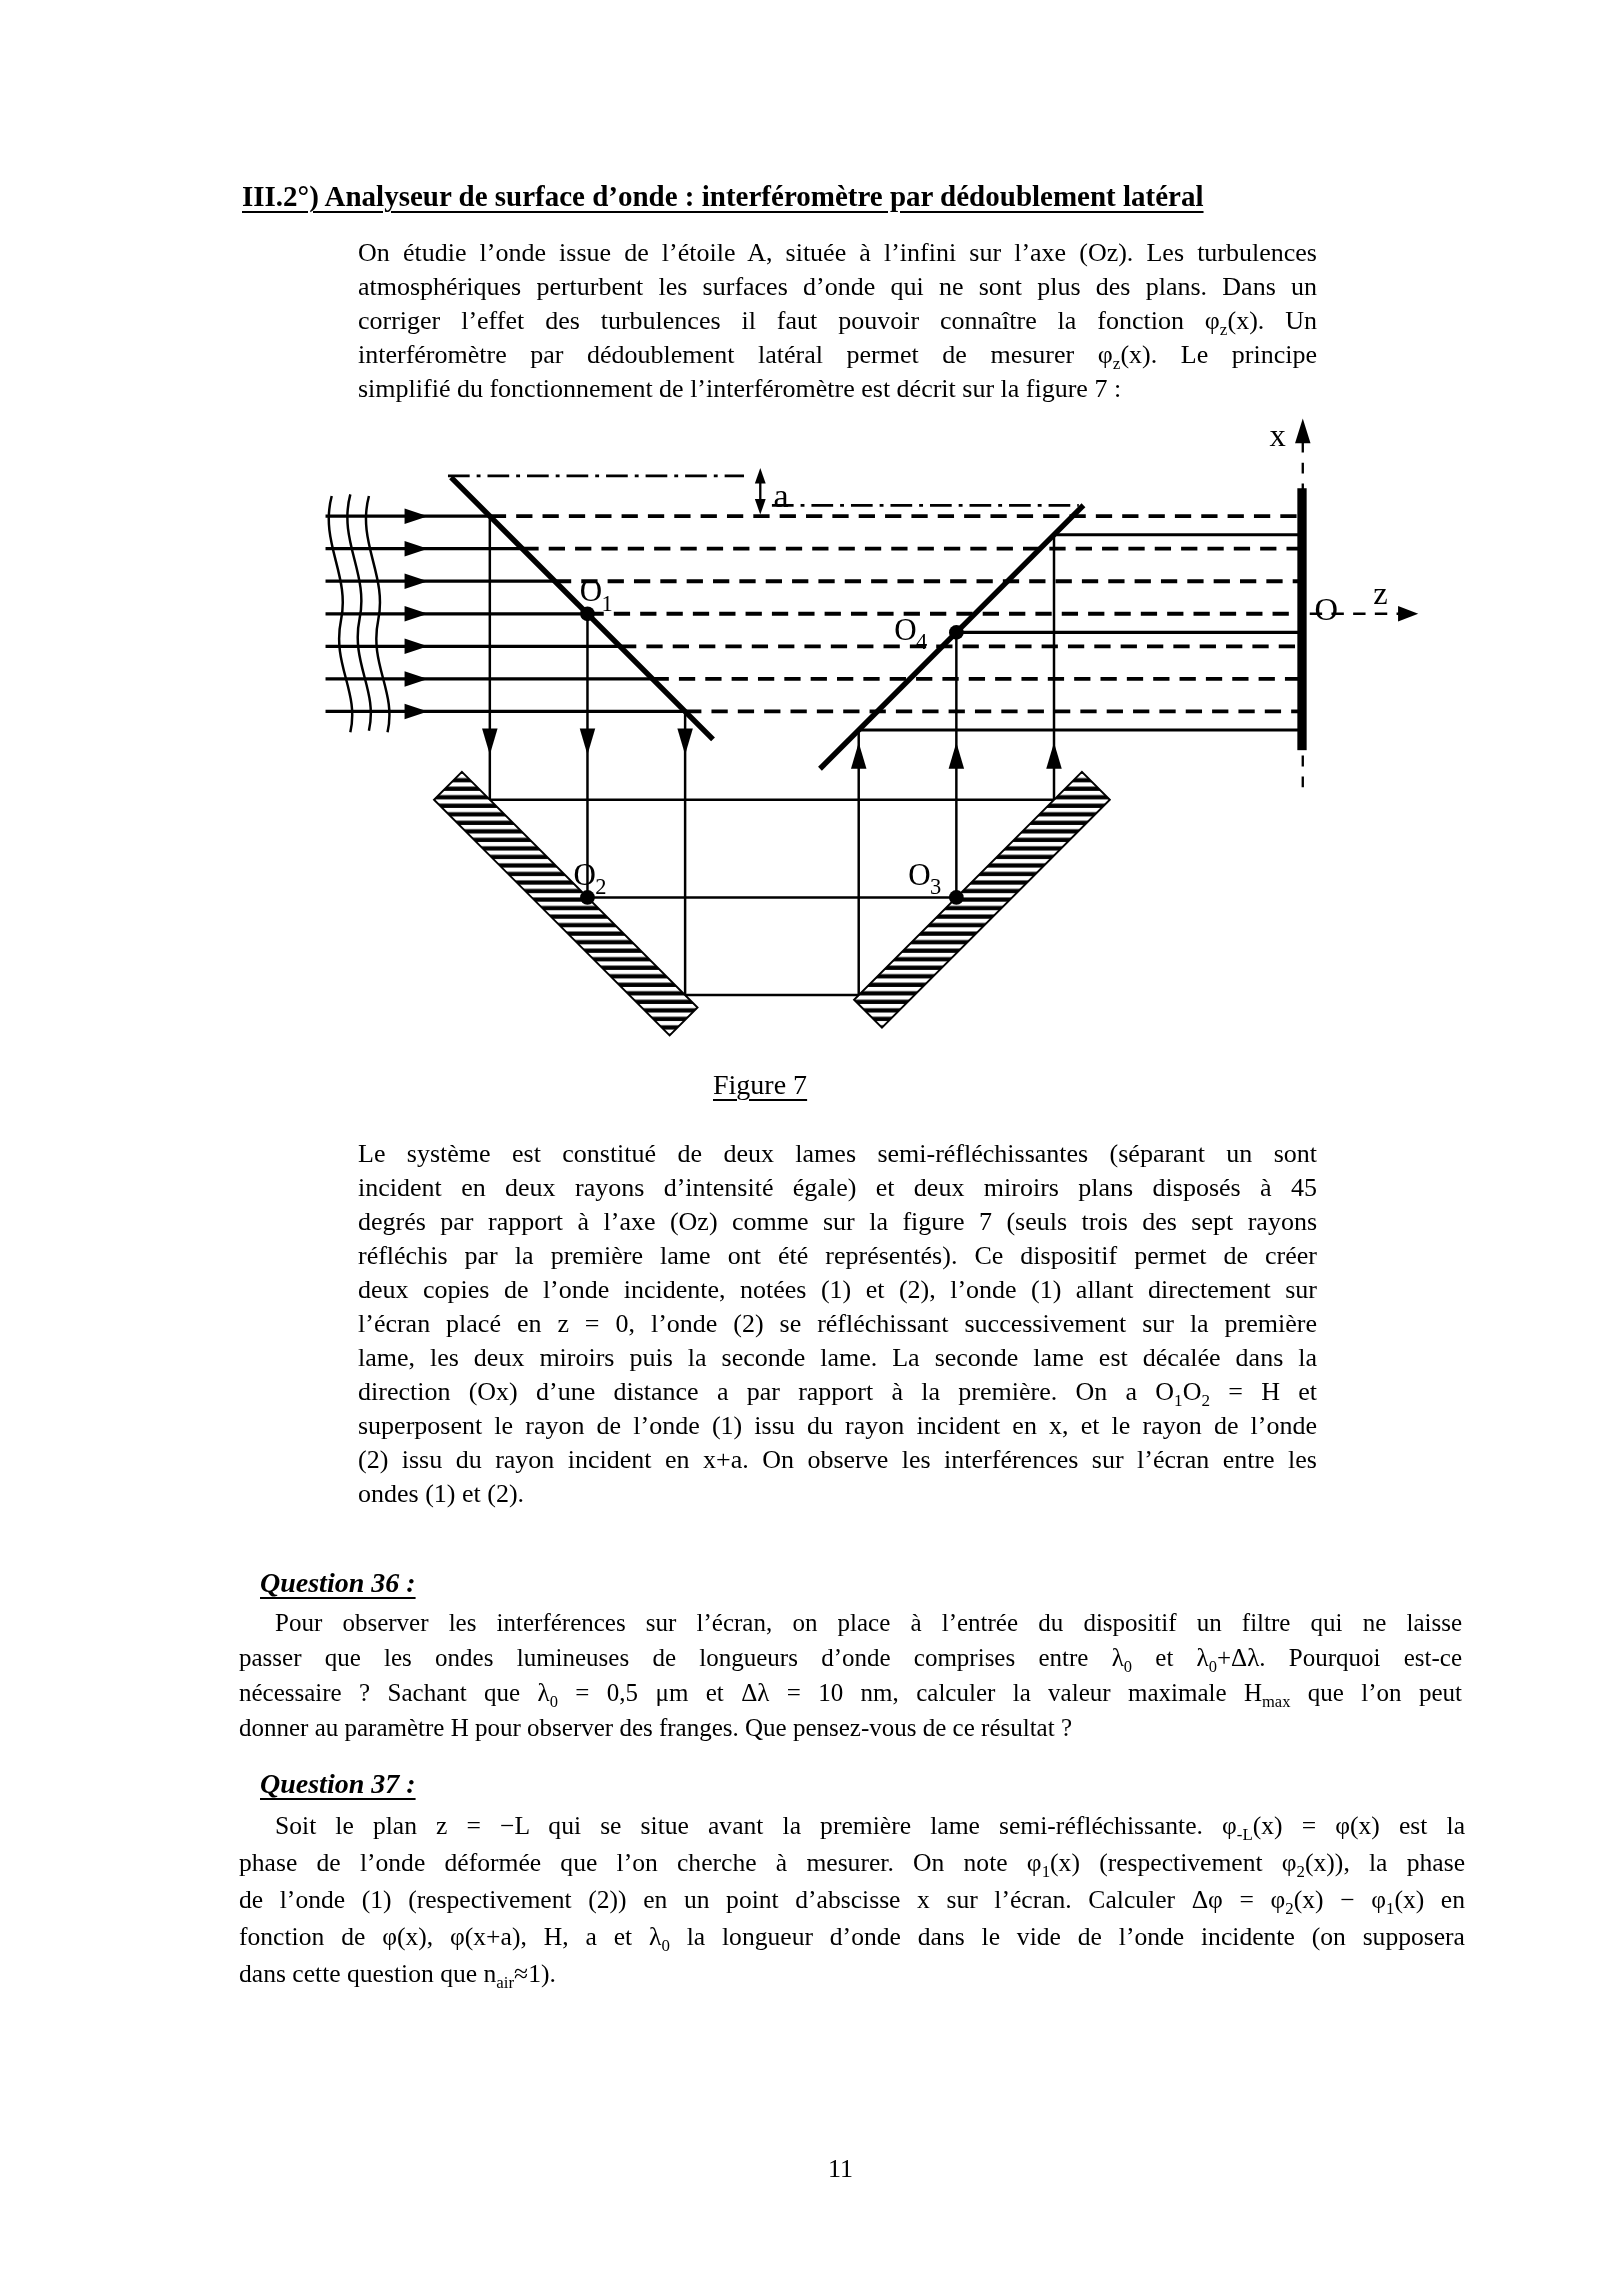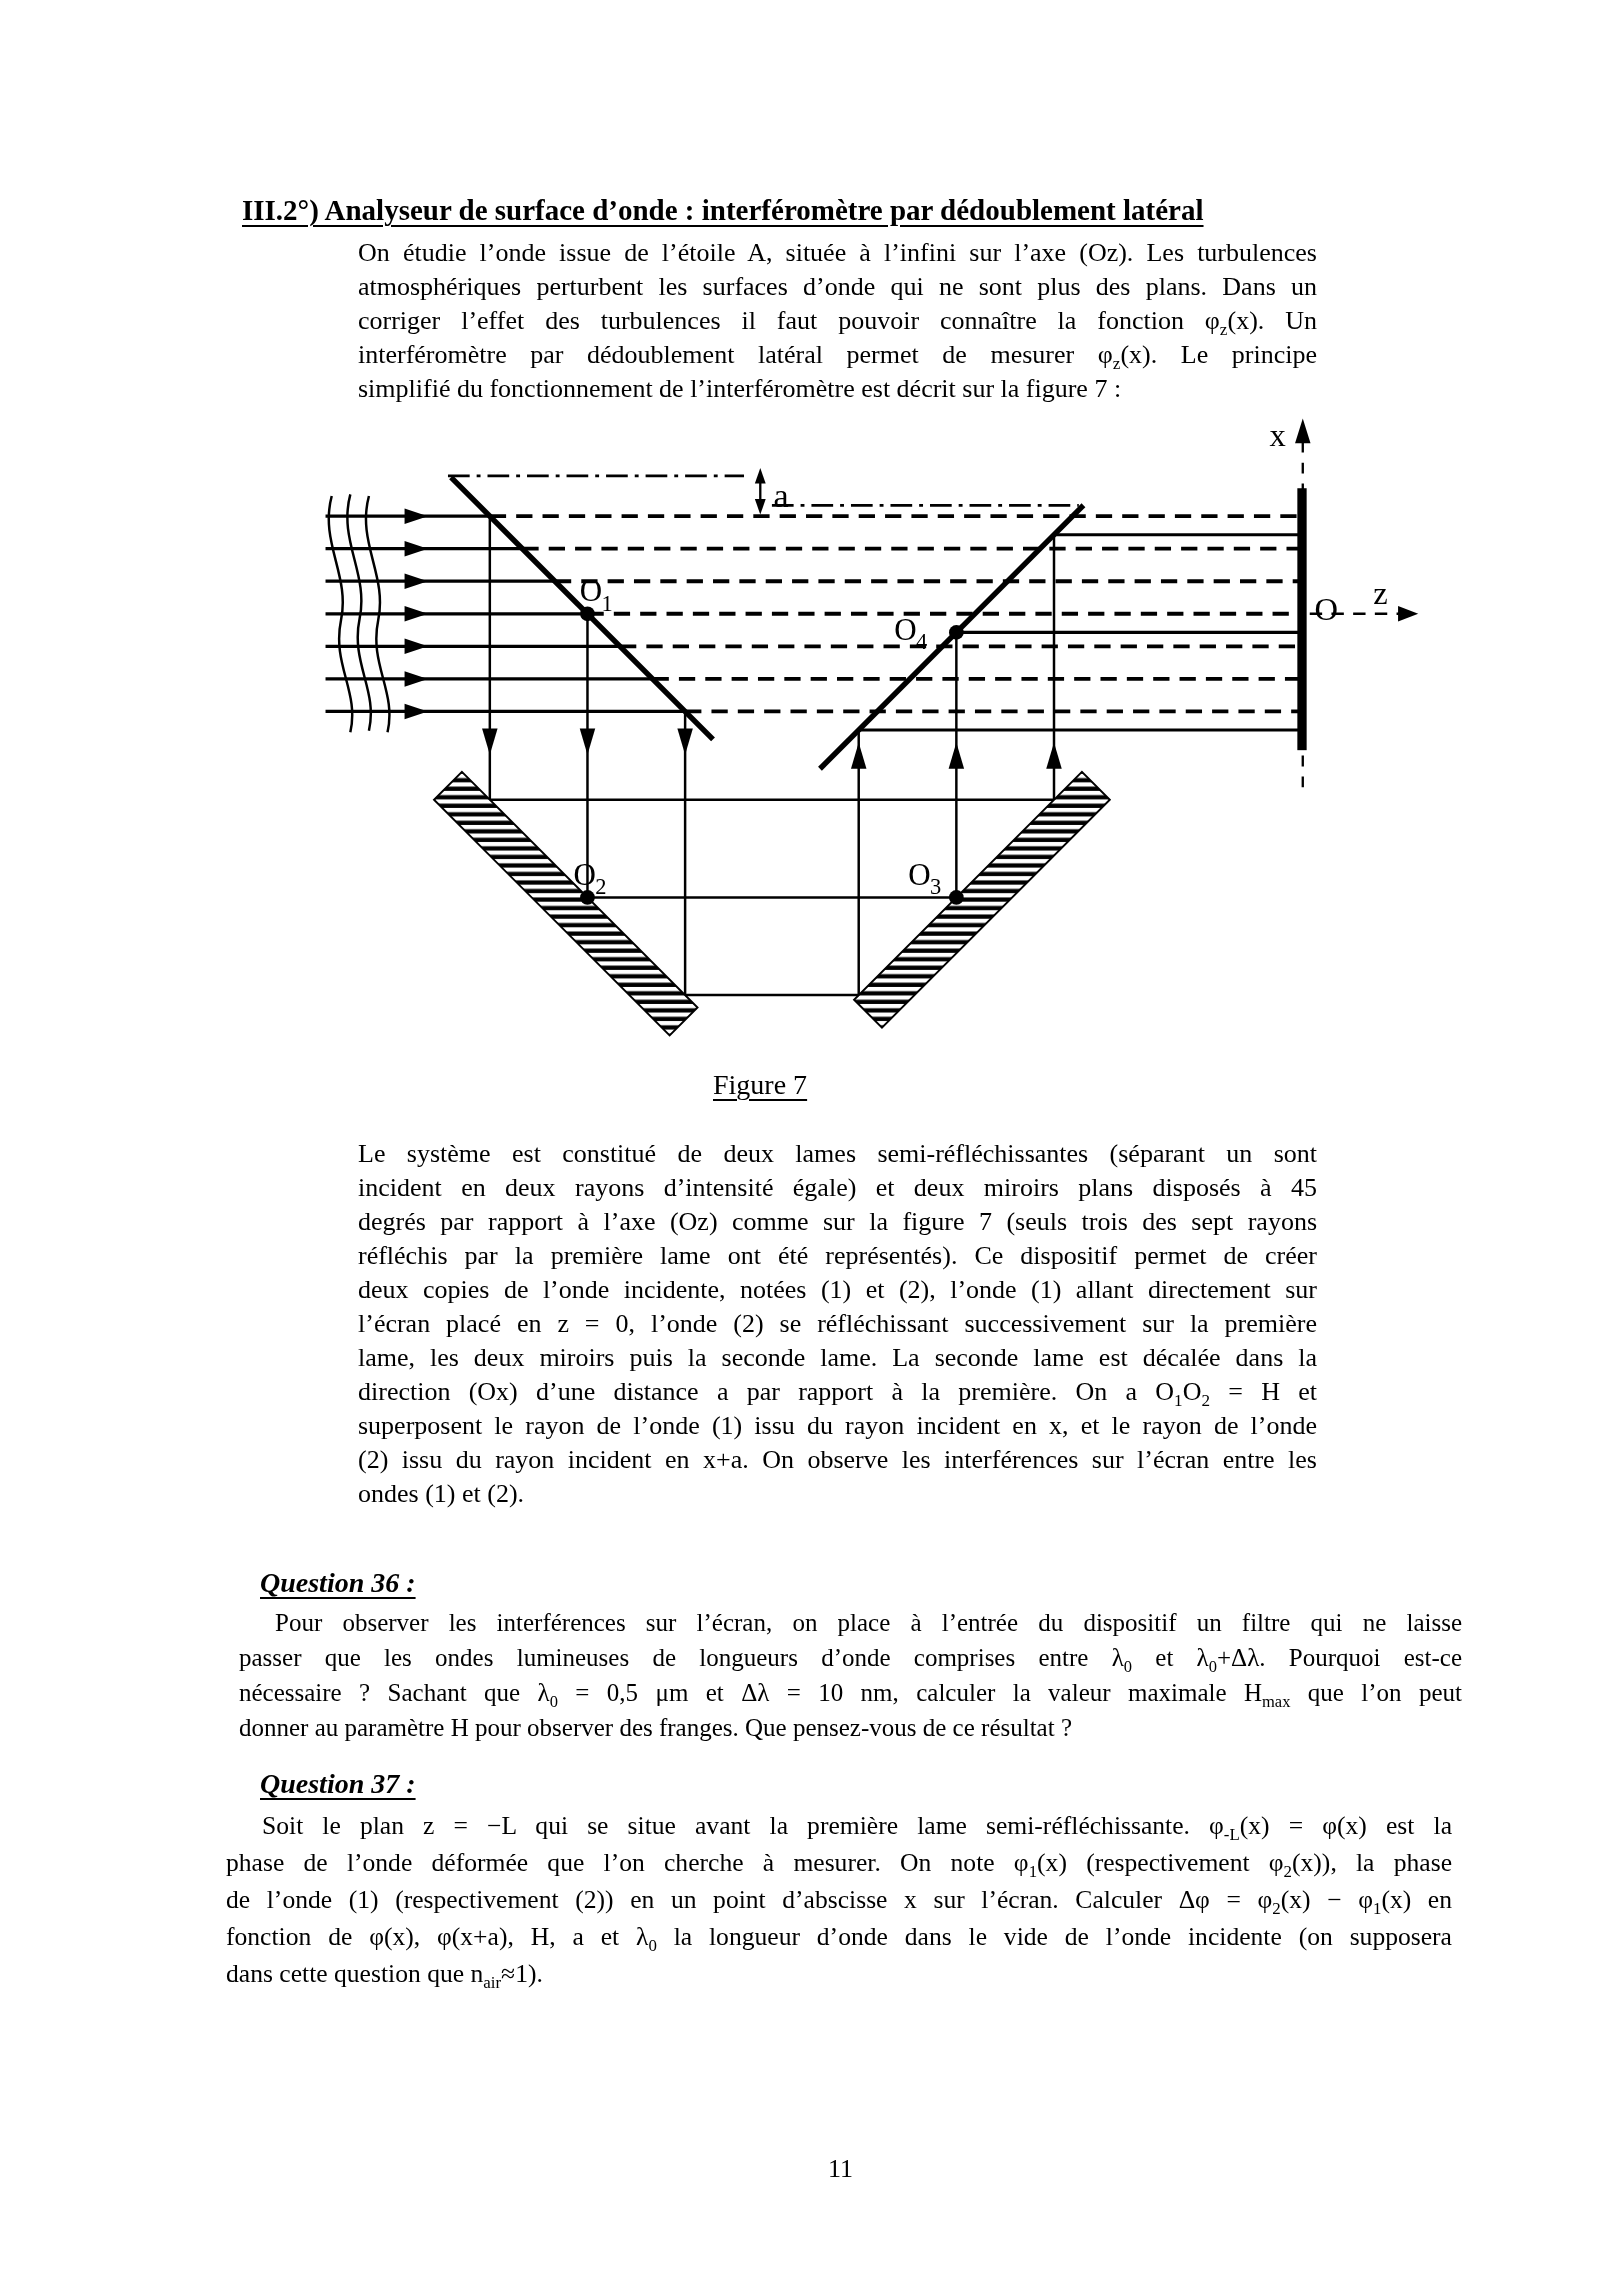--- a/index.html
+++ b/index.html
@@ -15,41 +15,41 @@
   }
   .para{position:absolute;}
   .para .line{text-align:justify;text-align-last:justify;}
   .para .line.last{text-align-last:left;}
   .p-intro{left:358px;top:236px;width:959px;font-size:26px;}
   .p-intro .line{line-height:34px;height:34px;}
   .p-desc{left:358px;top:1137px;width:959px;font-size:26px;}
   .p-desc .line{line-height:34px;height:34px;}
   .p-q36{left:239px;top:1605px;width:1223px;font-size:25px;}
   .p-q36 .line{line-height:35px;height:35px;}
-  .p-q37{left:226px;top:1807px;width:1226px;font-size:25.6px;}
+  .p-q37{left:239px;top:1807px;width:1226px;font-size:25.6px;}
   .p-q37 .line{line-height:37px;height:37px;}
   .indent{text-indent:36px;}
   sub{font-size:66%;line-height:0;}
   .qhead{
     font-size:28px;font-weight:700;font-style:italic;
     text-decoration:underline;text-decoration-thickness:2.3px;text-underline-offset:5.4px;
     white-space:nowrap;
     margin-left:20px;
   }
   .caption{font-size:28px;text-decoration:underline;text-decoration-thickness:1.9px;text-underline-offset:4.6px;white-space:nowrap;}
   .pageno{font-size:26px;}
   svg{position:absolute;left:0;top:0;}
   svg text{font-family:"Liberation Serif","DejaVu Serif",serif;fill:#000;}
 </style>
 </head>
 <body>
 
 <div class="page">
 
-  <div class="abs title" style="left:242px;top:180px;margin-top:14px;">III.2°) Analyseur de surface d’onde : interféromètre par dédoublement latéral</div>
+  <div class="abs title" style="left:242px;top:180px;">III.2°) Analyseur de surface d’onde : interféromètre par dédoublement latéral</div>
 
   <div class="para p-intro">
     <div class="line">On étudie l’onde issue de l’étoile A, située à l’infini sur l’axe (Oz). Les turbulences</div>
     <div class="line">atmosphériques perturbent les surfaces d’onde qui ne sont plus des plans. Dans un</div>
     <div class="line">corriger l’effet des turbulences il faut pouvoir connaître la fonction φ<sub>z</sub>(x). Un</div>
     <div class="line">interféromètre par dédoublement latéral permet de mesurer φ<sub>z</sub>(x). Le principe</div>
     <div class="line last">simplifié du fonctionnement de l’interféromètre est décrit sur la figure 7 :</div>
   </div>
 
   <svg width="1619" height="2273" viewBox="0 0 2089 2933">

